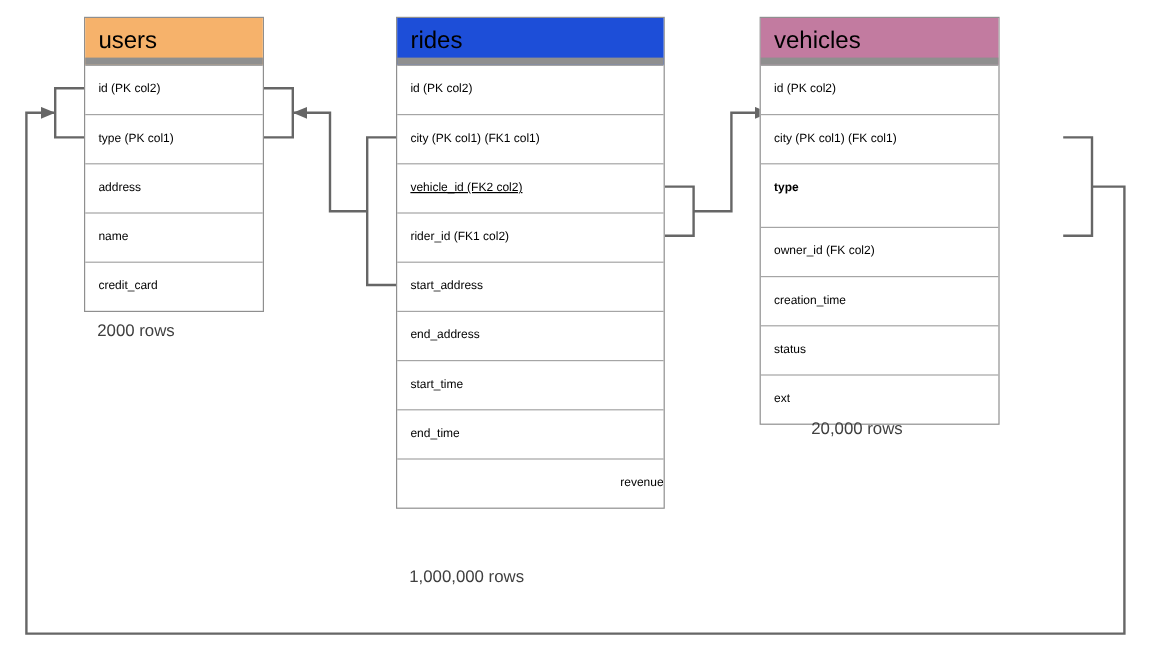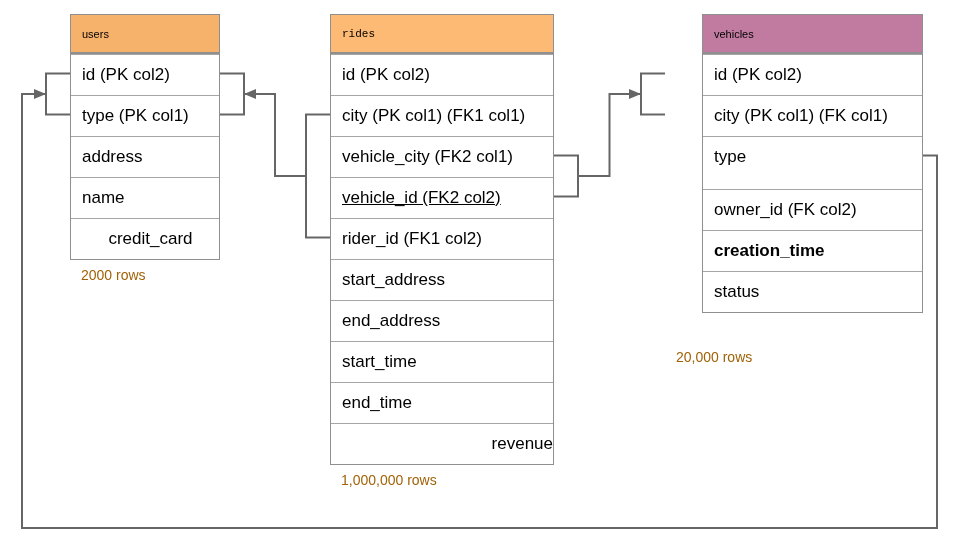--- a/index.html
+++ b/index.html
@@ -20,42 +20,42 @@
     position: absolute;
     box-sizing: border-box;
     background: #ffffff;
     border: 1px solid #8f8f8f;
   }
   .tbl-header {
     box-sizing: border-box;
     height: 39px;
     line-height: 38px;
     padding-left: 11px;
-    font-size: 11px;
+    font-size: 20px;
     color: #000000;
-    border-bottom: 2px solid #c2410c;
+    border-bottom: 6px solid #c2410c;
     white-space: nowrap;
     overflow: hidden;
   }
   .tbl-row {
     box-sizing: border-box;
     height: 41px;
     line-height: 40px;
     padding-left: 11px;
-    font-size: 17px;
+    font-size: 10px;
     color: #000000;
     border-top: 1px solid #a5a5a5;
     white-space: nowrap;
     overflow: hidden;
   }
   .tbl-row:first-of-type { border-top: none; }
   .tbl-caption {
     position: absolute;
     font-size: 14px;
-    color: #a16207;
+    color: #404040;
     white-space: nowrap;
   }
 </style>
 </head>
 <body>
 
 <div id="canvas">
   <svg id="connector-layer" width="960" height="540" viewBox="0 0 960 540">
     <defs>
       <marker id="arrowhead" markerUnits="userSpaceOnUse" markerWidth="14" markerHeight="12" refX="12" refY="5" orient="auto">
@@ -74,41 +74,41 @@
         <polyline points="910,155.5 937,155.5 937,528 22,528 22,94 46,94" fill="none" stroke="#666666" stroke-width="2" marker-end="url(#arrowhead)"></polyline>
       </g>
   </svg>
   <div id="tables">
       <div class="tbl" style="left: 70px; top: 14px; width: 150px; border-color: rgb(143, 143, 143);">
         <div class="tbl-header" style="background: rgb(246, 178, 107); border-bottom-color: rgb(143, 143, 143);">users</div>
         <div class="tbl-row" style="border-top-color: rgb(165, 165, 165);">id (PK col2)</div>
         <div class="tbl-row" style="border-top-color: rgb(165, 165, 165);">type (PK col1)</div>
         <div class="tbl-row" style="border-top-color: rgb(165, 165, 165);">address</div>
         <div class="tbl-row" style="border-top-color: rgb(165, 165, 165);">name</div>
-        <div class="tbl-row" style="border-top-color: rgb(165, 165, 165); text-align: center;">credit_card</div>
+        <div class="tbl-row" style="border-top-color: rgb(165, 165, 165);">credit_card</div>
       </div>
       <div class="tbl-caption" style="left: 81px; top: 267px;">2000 rows</div>
       <div class="tbl" style="left: 330px; top: 14px; width: 224px; border-color: rgb(143, 143, 143);">
-        <div class="tbl-header" style="background: #fdba74; border-bottom-color: rgb(143, 143, 143); font-family: Liberation Mono, monospace;">rides</div>
+        <div class="tbl-header" style="background: #1d4ed8; border-bottom-color: rgb(143, 143, 143);">rides</div>
         <div class="tbl-row" style="border-top-color: rgb(165, 165, 165);">id (PK col2)</div>
         <div class="tbl-row" style="border-top-color: rgb(165, 165, 165);">city (PK col1) (FK1 col1)</div>
-        <div class="tbl-row" style="border-top-color: rgb(165, 165, 165);">vehicle_city (FK2 col1)</div>
         <div class="tbl-row" style="border-top-color: rgb(165, 165, 165); text-decoration: underline;">vehicle_id (FK2 col2)</div>
         <div class="tbl-row" style="border-top-color: rgb(165, 165, 165);">rider_id (FK1 col2)</div>
         <div class="tbl-row" style="border-top-color: rgb(165, 165, 165);">start_address</div>
         <div class="tbl-row" style="border-top-color: rgb(165, 165, 165);">end_address</div>
         <div class="tbl-row" style="border-top-color: rgb(165, 165, 165);">start_time</div>
         <div class="tbl-row" style="border-top-color: rgb(165, 165, 165);">end_time</div>
         <div class="tbl-row" style="border-top-color: rgb(165, 165, 165); text-align: right;">revenue</div>
       </div>
       <div class="tbl-caption" style="left: 341px; top: 472px;">1,000,000 rows</div>
-      <div class="tbl" style="left: 702px; top: 14px; width: 221px; border-color: rgb(143, 143, 143);">
+      <div class="tbl" style="left: 633px; top: 14px; width: 200px; border-color: rgb(143, 143, 143);">
         <div class="tbl-header" style="background: rgb(194, 123, 160); border-bottom-color: rgb(143, 143, 143);">vehicles</div>
         <div class="tbl-row" style="border-top-color: rgb(165, 165, 165);">id (PK col2)</div>
         <div class="tbl-row" style="border-top-color: rgb(165, 165, 165);">city (PK col1) (FK col1)</div>
-        <div class="tbl-row" style="border-top-color: rgb(165, 165, 165);">type</div>
+        <div class="tbl-row" style="border-top-color: rgb(165, 165, 165); font-weight: bold;">type</div>
         <div class="tbl-row" style="border-top-color: rgb(165, 165, 165); margin-top: 12px;">owner_id (FK col2)</div>
-        <div class="tbl-row" style="border-top-color: rgb(165, 165, 165); font-weight: bold;">creation_time</div>
+        <div class="tbl-row" style="border-top-color: rgb(165, 165, 165);">creation_time</div>
         <div class="tbl-row" style="border-top-color: rgb(165, 165, 165);">status</div>
+        <div class="tbl-row" style="border-top-color: rgb(165, 165, 165);">ext</div>
       </div>
       <div class="tbl-caption" style="left: 676px; top: 349px;">20,000 rows</div>
     </div>
 </div>
 
 </body></html>

